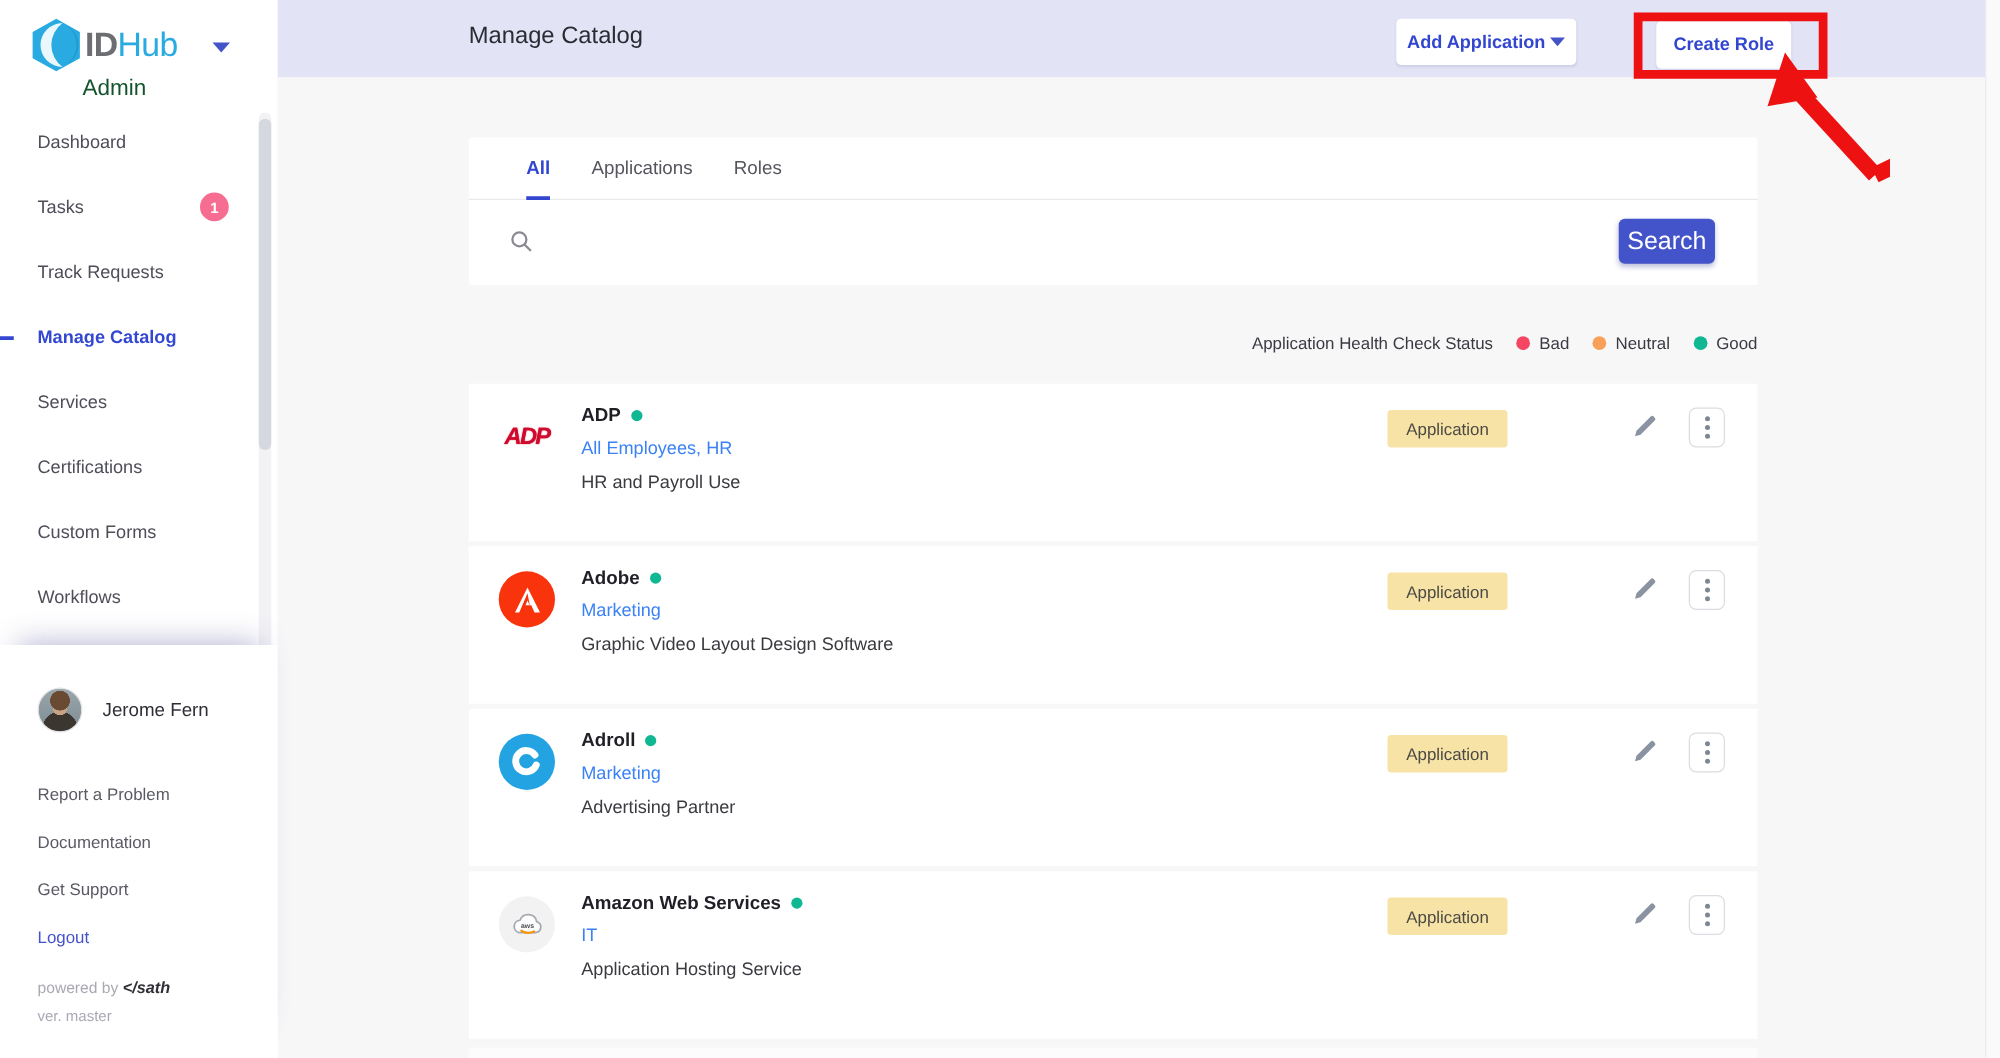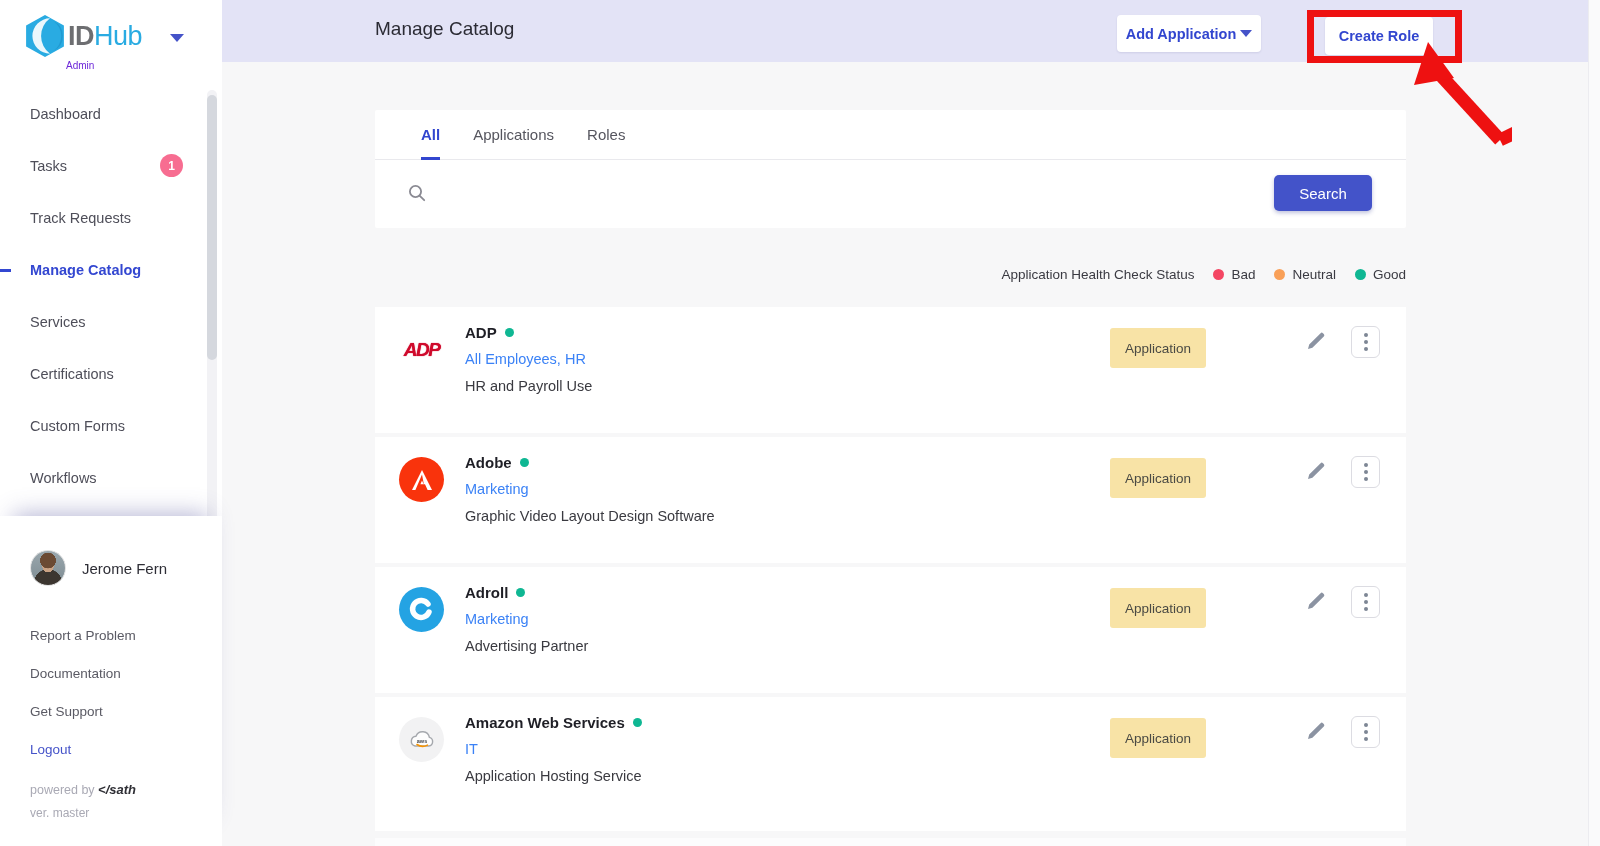--- a/index.html
+++ b/index.html
@@ -11,21 +11,21 @@
              background:#ffffff; z-index:5; }
   .logo-block { position:absolute; top:14px; left:24px; width:190px; }
   .logo-row { display:flex; align-items:center; }
   .hexagon { width:42px; height:44px; }
   .brand-text { font-size:27px; letter-spacing:-0.5px; margin-left:2px; }
   .brand-id { color:#6d6e71; font-weight:600; }
   .brand-hub { color:#29abe2; font-weight:400; }
   .brand-caret { width:0; height:0; border-left:7px solid transparent;
                  border-right:7px solid transparent; border-top:8px solid #4553c9;
                  margin-left:28px; margin-top:4px; cursor:pointer; }
-  .brand-sub { font-size:10px; color:#6d28d9; margin-top:2px; margin-left:42px; }
+  .brand-sub { font-size:18px; color:#14532d; margin-top:2px; margin-left:42px; }
 
   .nav { position:absolute; top:88px; left:0; width:100%; list-style:none; }
   .nav li { position:relative; height:52px; display:flex; align-items:center;
             padding-left:30px; font-size:14.5px; color:#4e4e59; cursor:pointer; }
   .nav li.active { color:#3347d1; font-weight:bold; }
   .nav li.active .active-dash { position:absolute; left:0; top:25px; width:11px;
             height:3px; background:#3347d1; }
   .count-badge { position:absolute; left:160px; top:14px; width:23px; height:23px;
             border-radius:50%; background:#f76d91; color:#fff; font-size:12px;
             display:flex; align-items:center; justify-content:center; font-weight:bold; }
@@ -82,42 +82,42 @@
             display:flex; align-items:center; position:relative; }
   .tab.active { color:#3246cf; font-weight:bold; }
   .tab.active::after { content:""; position:absolute; left:0; bottom:0; width:100%;
             height:3px; background:#3246cf; }
   .search-row { position:relative; height:67px; }
   .search-icon { position:absolute; left:33px; top:24px; }
   .search-input { position:absolute; left:62px; top:12px; width:760px; height:42px;
             border:none; outline:none; font-size:15.5px; color:#333;
             font-family:"Liberation Sans", sans-serif; background:transparent; }
   .search-input::placeholder { color:#9b9ba3; }
-  .btn-search { position:absolute; right:34px; top:15px; width:98px; height:36px;
-            background:#4353c9; color:#fff; font-size:15px; border:none;
+  .btn-search { position:absolute; right:34px; top:15px; width:77px; height:36px;
+            background:#4353c9; color:#fff; font-size:20px; border:none;
             border-radius:5px; cursor:pointer; box-shadow:0 2px 4px rgba(40,50,140,.3); }
 
   .legend { position:absolute; top:205px; right:194px; display:flex; align-items:center;
             gap:19px; font-size:13.5px; color:#3a3a42; }
   .legend-title { font-size:13.5px; color:#3a3a42; }
   .legend-item { display:flex; align-items:center; gap:7px; }
   .dot { width:11px; height:11px; border-radius:50%; display:inline-block; }
   .dot-bad { background:#f44663; } .dot-neutral { background:#f9a058; } .dot-good { background:#0fb793; }
 
   .row-card { position:absolute; left:153px; width:1031px; height:126px; background:#fff; }
   .row-logo { position:absolute; left:24px; top:20px; width:45px; height:45px;
             border-radius:50%; display:flex; align-items:center; justify-content:center; }
   .adp-text { font-size:19px; font-weight:bold; font-style:italic; color:#cf0a2c;
             letter-spacing:-1.5px; text-shadow:0 0 1px #cf0a2c; }
   .row-name { position:absolute; left:90px; top:17px; font-size:15px; font-weight:bold;
             color:#1f1f26; display:flex; align-items:center; gap:8px; }
   .health-dot { width:9px; height:9px; border-radius:50%; background:#0fb793; }
   .row-link { position:absolute; left:90px; top:44px; font-size:14.5px; color:#3b82f6; cursor:pointer; }
   .row-desc { position:absolute; left:90px; top:71px; font-size:14.5px; color:#3a3a40; }
-  .row-badge { position:absolute; left:735px; top:21px; height:40px; padding:0 15px;
+  .row-badge { position:absolute; left:735px; top:21px; height:30px; padding:0 15px;
             background:#f8e3a6; border-radius:3px; font-size:13.5px; color:#4a4a44;
             display:flex; align-items:center; }
   .icon-btn { position:absolute; cursor:pointer; background:transparent; border:none; }
   .pencil-btn { left:928px; top:22px; width:26px; height:26px; }
   .kebab-btn { left:976px; top:19px; width:29px; height:32px; background:#fff;
             border:1px solid #dcdce2; border-radius:6px; display:flex; flex-direction:column;
             align-items:center; justify-content:center; gap:3px; }
   .kebab-btn i { width:4px; height:4px; border-radius:50%; background:#7d8694; }
   .next-row-strip { position:absolute; left:153px; top:776px; width:1031px; height:8px; background:#fcfcfd; }
 

